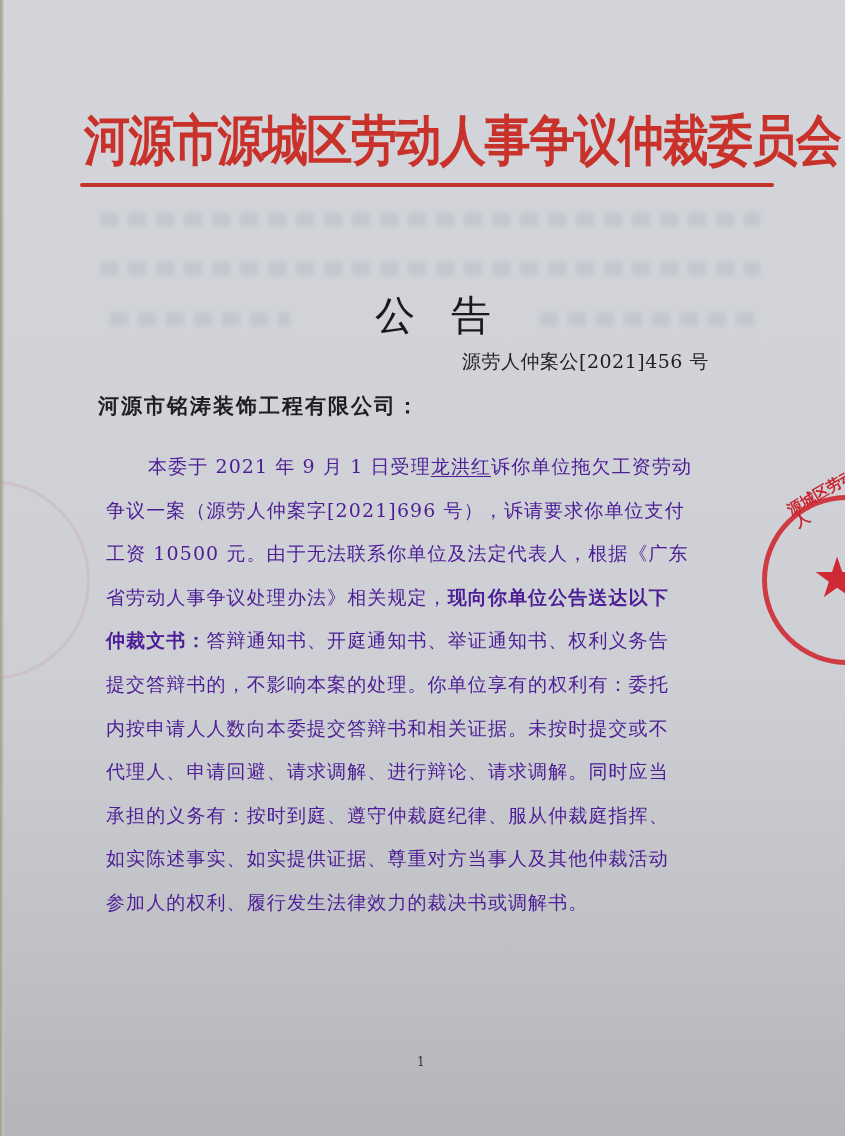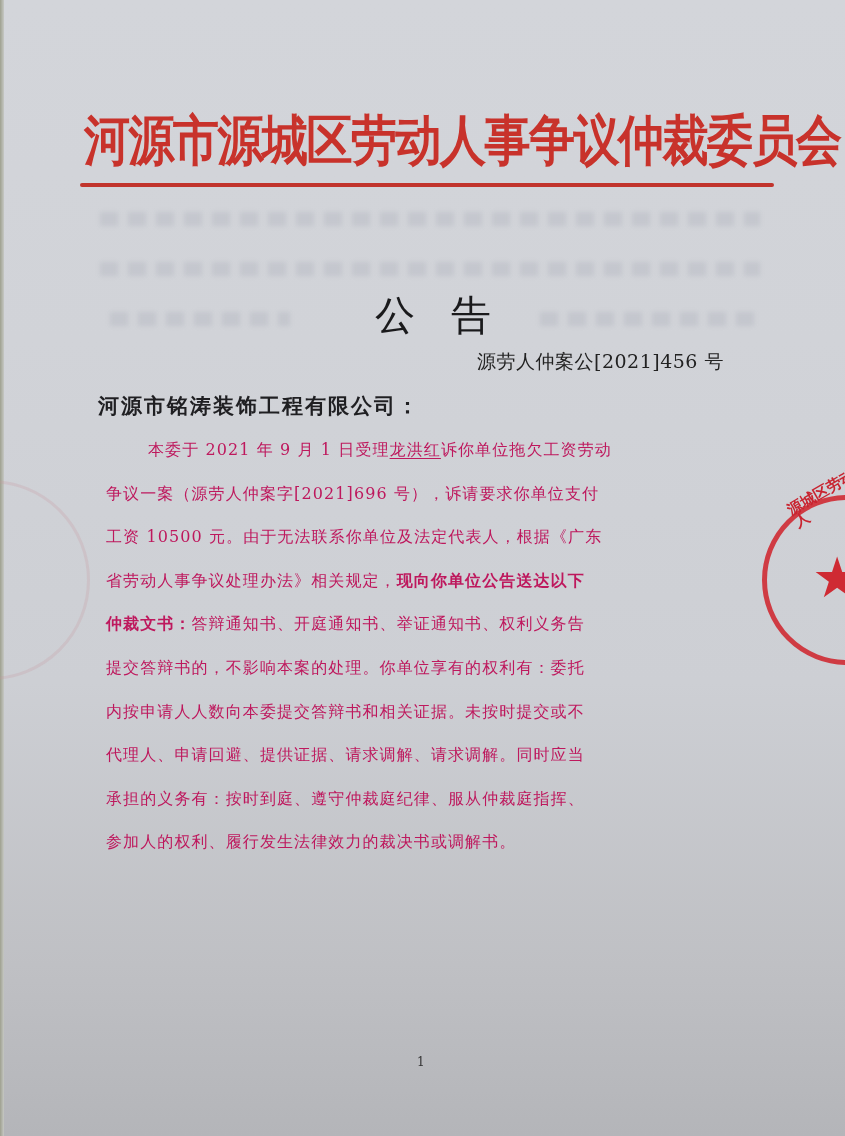--- a/index.html
+++ b/index.html
@@ -29,31 +29,31 @@
     background: repeating-linear-gradient(90deg, rgba(140,145,160,0.18) 0 18px, rgba(0,0,0,0) 18px 28px);
     filter: blur(2px);
   }
   .notice-title {
     position:absolute; left:375px; top:288px;
     font-family: "DejaVu Sans", "Liberation Sans", sans-serif;
     font-size:40px; font-weight:normal; letter-spacing:36px; color:#1a1a1c;
     white-space:nowrap;
   }
   .case-number {
-    position:absolute; left:477px; top:349px;
+    position:absolute; left:462px; top:349px;
     font-size:19px; color:#222; white-space:nowrap; letter-spacing:0.5px;text-align:right;
   }
   .recipient {
     position:absolute; left:98px; top:392px;
     font-family: "DejaVu Sans", "Liberation Sans", sans-serif;
     font-size:21px; font-weight:bold; color:#1f1f22; letter-spacing:2px;
   }
   .body-text {
-    position:absolute; left:106px; top:428px; width:625px;
-    font-size:16px; line-height:43.6px; color:#be185d;
+    position:absolute; left:106px; top:445px; width:625px;
+    font-size:19px; line-height:43.6px; color:#4c1d95;
     text-align:justify;
   }
   .body-line { display:block; white-space:nowrap; letter-spacing:1.1px; }
   .indent { padding-left:42px; }
   .underline { text-decoration: underline; text-underline-offset:3px; }
   .bold { font-weight:bold; font-family:"DejaVu Sans","Liberation Sans",sans-serif; }
   .page-number {
     position:absolute; left:417px; top:1055px; font-size:12px; color:#333;
   }
   .seal {
@@ -95,22 +95,23 @@
 <div class="faint-seal"></div>
 
 <div class="body-text">
   <span class="body-line indent"><span>本委于 2021 年 9 月 1 日受理</span><span class="underline">龙洪红</span><span>诉你单位拖欠工资劳动</span></span>
   <span class="body-line">争议一案（源劳人仲案字[2021]696 号），诉请要求你单位支付</span>
   <span class="body-line">工资 10500 元。由于无法联系你单位及法定代表人，根据《广东</span>
   <span class="body-line"><span>省劳动人事争议处理办法》相关规定，</span><span class="bold">现向你单位公告送达以下</span></span>
   <span class="body-line"><span class="bold">仲裁文书：</span><span>答辩通知书、开庭通知书、举证通知书、权利义务告</span></span>
   <span class="body-line">提交答辩书的，不影响本案的处理。你单位享有的权利有：委托</span>
   <span class="body-line">内按申请人人数向本委提交答辩书和相关证据。未按时提交或不</span>
-  <span class="body-line">代理人、申请回避、提供证据、请求调解、请求调解。同时应当</span>
+  <span class="body-line">代理人、申请回避、请求调解、进行辩论、请求调解。同时应当</span>
   <span class="body-line">承担的义务有：按时到庭、遵守仲裁庭纪律、服从仲裁庭指挥、</span>
+  <span class="body-line">如实陈述事实、如实提供证据、尊重对方当事人及其他仲裁活动</span>
   <span class="body-line">参加人的权利、履行发生法律效力的裁决书或调解书。</span>
 </div>
 
 <div class="seal"></div>
 <div class="seal-text">源城区劳动人</div>
 <div class="seal-star">★</div>
 
 <div class="page-number">1</div>
 
 </body></html>

